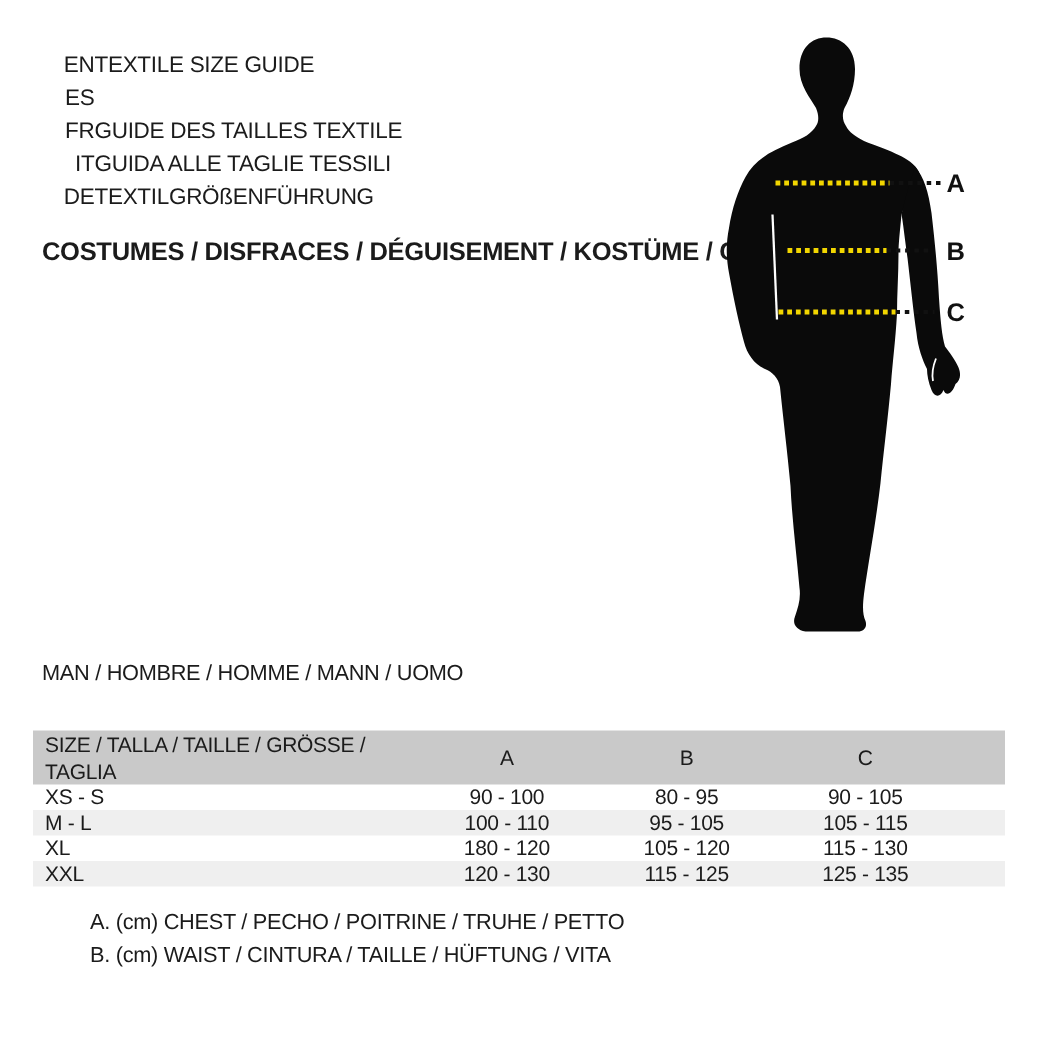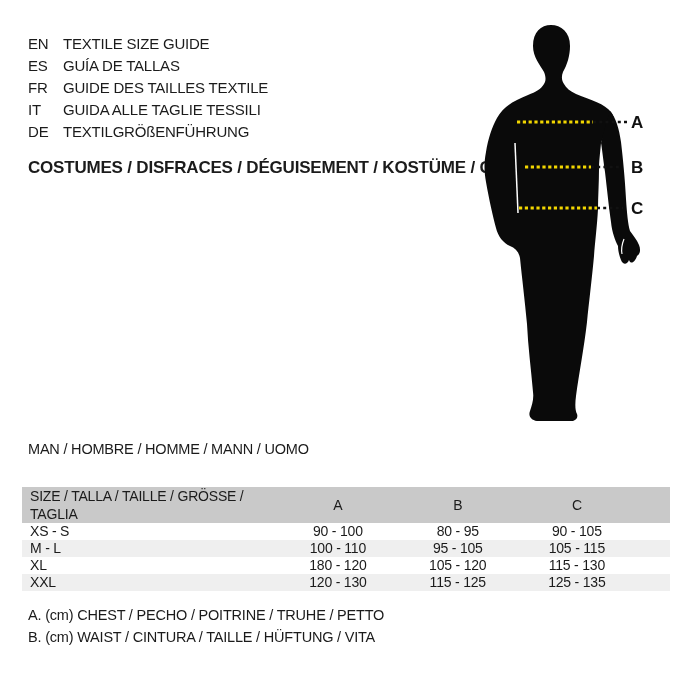--- a/index.html
+++ b/index.html
@@ -16,21 +16,21 @@
   body{
     position:relative;
     background:var(--page-bg);
     font-family:"Liberation Sans","DejaVu Sans",sans-serif;
     color:var(--text);
     overflow:hidden;
   }
 
   
   .lang-list{position:absolute;left:28px;top:33px;}
-  .lang-row{display:flex;line-height:22px;font-size:15px;letter-spacing:-0.2px;}
+  .lang-row{display:flex;line-height:22px;font-size:15px;letter-spacing:-0.2px;text-align:right;}
   .lang-code{width:35px;flex:0 0 35px;}
   .lang-label{white-space:nowrap;}
 
   
   .category-title{
     position:absolute;left:28px;top:158px;
     font-size:17px;font-weight:bold;letter-spacing:-0.2px;white-space:nowrap;
   }
 
   
@@ -58,33 +58,32 @@
     font-weight:normal;text-align:center;vertical-align:middle;
     height:17px;padding:0;line-height:17px;
   }
   table.size-table thead th{background:var(--header-bg);height:18px;line-height:18px;}
   table.size-table th:first-child,table.size-table td:first-child{text-align:left;padding-left:8px;}
   table.size-table th:last-child,table.size-table td:last-child{padding-right:34px;}
   table.size-table tr.alt{background:var(--alt-bg);margin-top:38px;}
 
   
   .legend{position:absolute;left:28px;top:604px;}
-  .legend-line{line-height:22px;font-size:14.5px;letter-spacing:-0.2px;white-space:nowrap;}
+  .legend-line{line-height:22px;font-size:14.5px;letter-spacing:-0.2px;white-space:nowrap;margin-left:32px;}
 </style>
 </head>
 <body>
 
 <div class="lang-list">
   <div class="lang-row">
     <span class="lang-code">EN</span>
     <span class="lang-label">TEXTILE SIZE GUIDE</span>
   </div>
   <div class="lang-row">
     <span class="lang-code">ES</span>
-    <span class="lang-label">GUÍA DE TALLAS</span>
   </div>
   <div class="lang-row">
     <span class="lang-code">FR</span>
     <span class="lang-label">GUIDE DES TAILLES TEXTILE</span>
   </div>
   <div class="lang-row">
     <span class="lang-code">IT</span>
     <span class="lang-label">GUIDA ALLE TAGLIE TESSILI</span>
   </div>
   <div class="lang-row">

